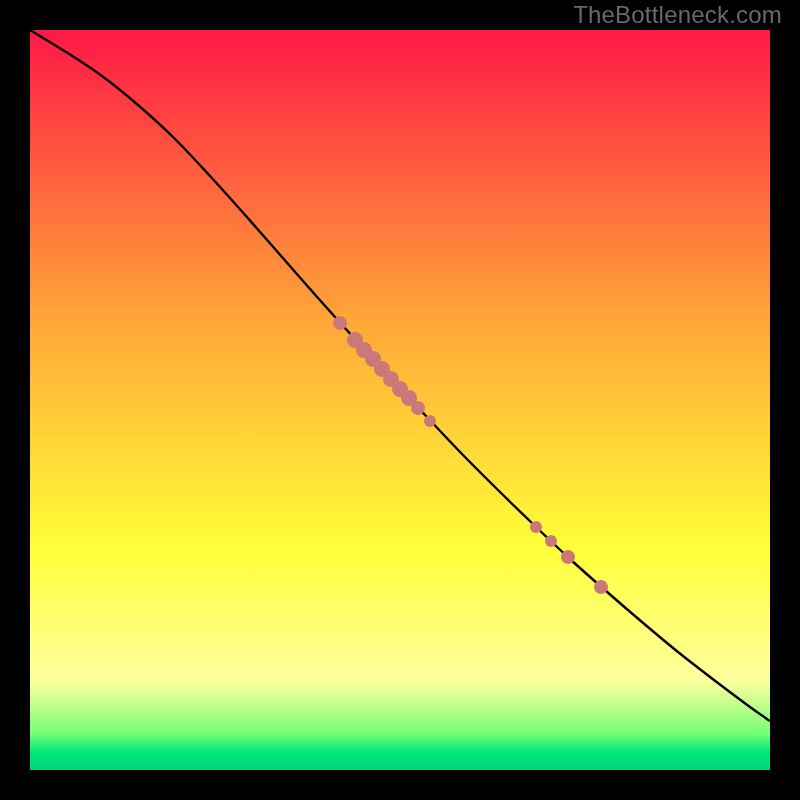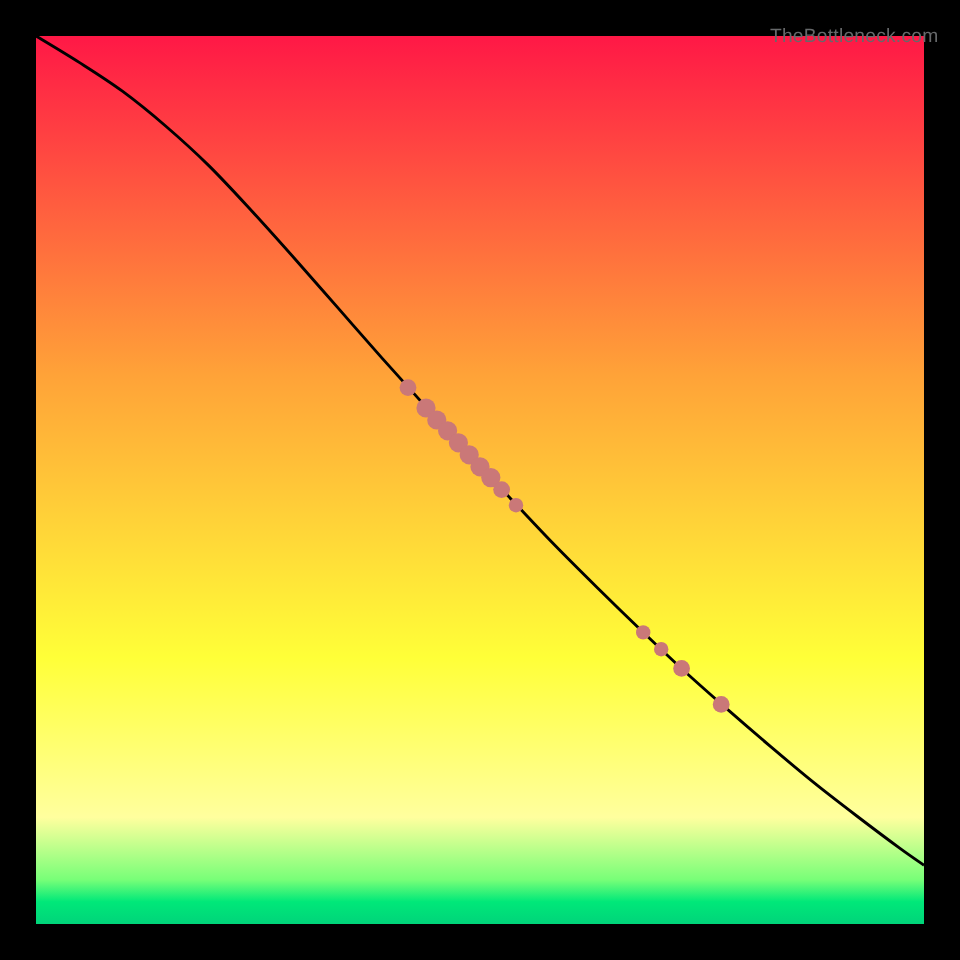--- a/index.html
+++ b/index.html
@@ -11,24 +11,24 @@
     overflow: hidden;
   }
   .stage {
     position: relative;
     width: 800px;
     height: 800px;
     background: #000;
   }
   .watermark {
     position: absolute;
-    top: 22px;
+    top: 1px;
     right: 18px;
     font-family: Arial, Helvetica, sans-serif;
-    font-size: 16px;
+    font-size: 24px;
     color: #67696b;
     letter-spacing: 0.2px;
     user-select: none;
   }
   svg {
     display: block;
   }
 </style>
 </head>
 <body>

